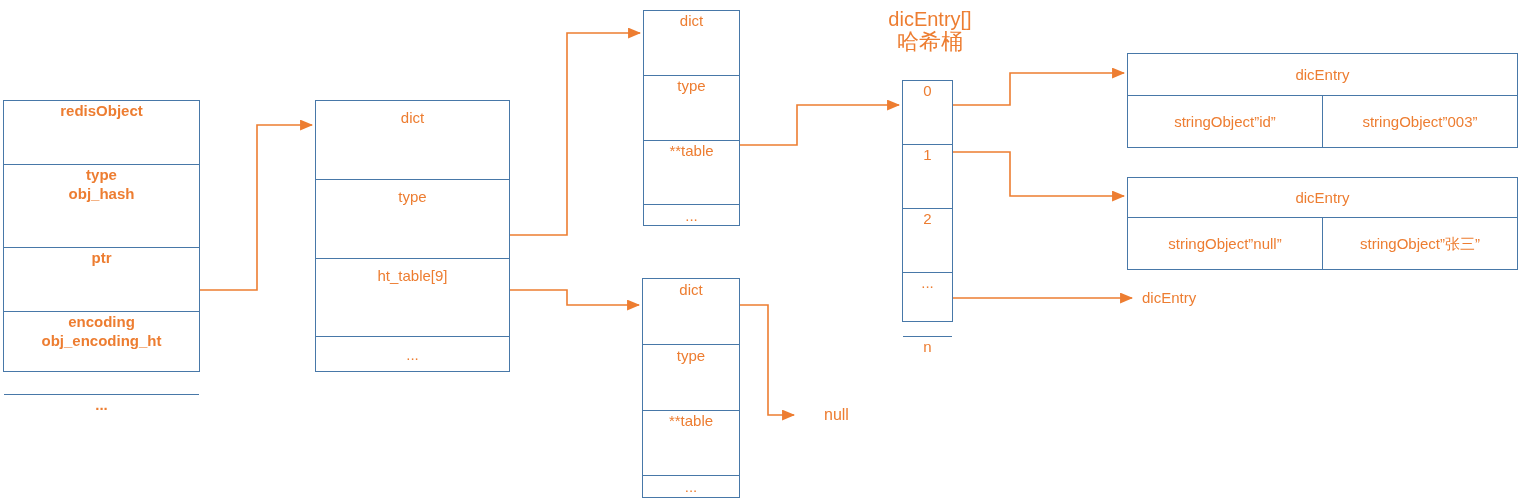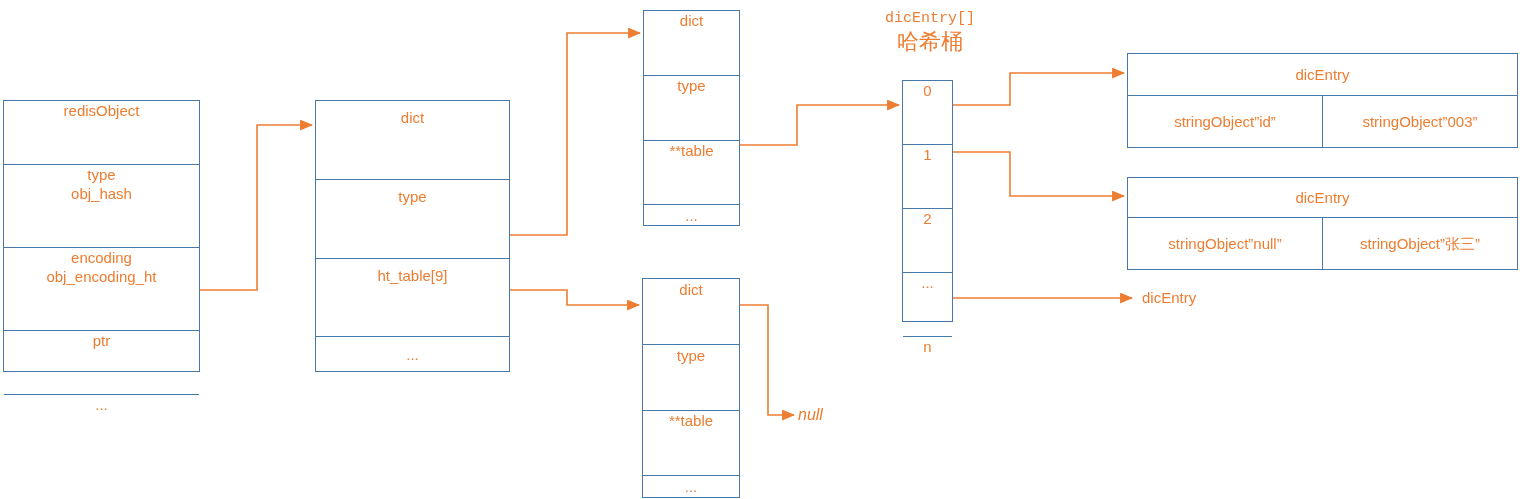--- a/index.html
+++ b/index.html
@@ -56,27 +56,27 @@
     display:flex;flex-direction:row;align-items:center;justify-content:center;
     font-size:15px;line-height:19px;text-align:center;color:var(--orange);
   }
   .entry-cell + .entry-cell{border-left:1px solid var(--blue);}
   .entry-cell span{display:block;}
 
   .bucket-label{
     position:absolute;left:855px;top:8px;width:150px;
     text-align:center;color:var(--orange);
   }
-  .bucket-label .l1{font-size:15px;line-height:22px;display:block;font-family:Liberation Mono, monospace;}
+  .bucket-label .l1{font-size:20px;line-height:22px;display:block;}
   .bucket-label .l2{font-size:22px;line-height:24px;display:block;}
 
   .float-label{
     position:absolute;color:var(--orange);font-size:16px;line-height:20px;white-space:nowrap;
   }
-  #label-null{left:798px;top:405px;font-style:italic;}
+  #label-null{left:824px;top:405px;}
   #label-dicentry{left:1142px;top:288px;font-size:15px;}
 </style>
 </head>
 <body>
 
 <div class="stage">
 
   <svg class="wires" viewBox="0 0 1522 499">
     <defs>
       <marker id="ah" viewBox="0 0 12 10" refX="11" refY="5" markerWidth="13" markerHeight="11" markerUnits="userSpaceOnUse" orient="auto">
@@ -88,34 +88,34 @@
       <polyline points="510,235 567,235 567,33 640,33" marker-end="url(#ah)"></polyline>
       <polyline points="510,290 567,290 567,305 639,305" marker-end="url(#ah)"></polyline>
       <polyline points="740,305 768,305 768,415 794,415" marker-end="url(#ah)"></polyline>
       <polyline points="740,145 797,145 797,105 899,105" marker-end="url(#ah)"></polyline>
       <polyline points="953,105 1010,105 1010,73 1124,73" marker-end="url(#ah)"></polyline>
       <polyline points="953,152 1010,152 1010,196 1124,196" marker-end="url(#ah)"></polyline>
       <polyline points="953,298 1132,298" marker-end="url(#ah)"></polyline>
     </g>
   </svg>
 
-  <div class="box" id="box-redisobject" style="left:3px;top:100px;width:197px;height:272px;">
+  <div class="box" id="box-redisobject" style="left:3px;top:100px;width:197px;height:272px;font-weight:bold;">
     <div class="cell">
       <span>redisObject</span>
     </div>
     <div class="cell">
       <span>type</span>
         <span>obj_hash</span>
+    </div>
+    <div class="cell">
+      <span>ptr</span>
     </div>
     <div class="cell">
       <span>encoding</span>
         <span>obj_encoding_ht</span>
-    </div>
-    <div class="cell">
-      <span>ptr</span>
     </div>
     <div class="cell">
       <span>...</span>
     </div>
   </div>
 
   <div class="box" id="box-dict-main" style="left:315px;top:100px;width:195px;height:272px;">
     <div class="cell">
       <span>dict</span>
     </div>

